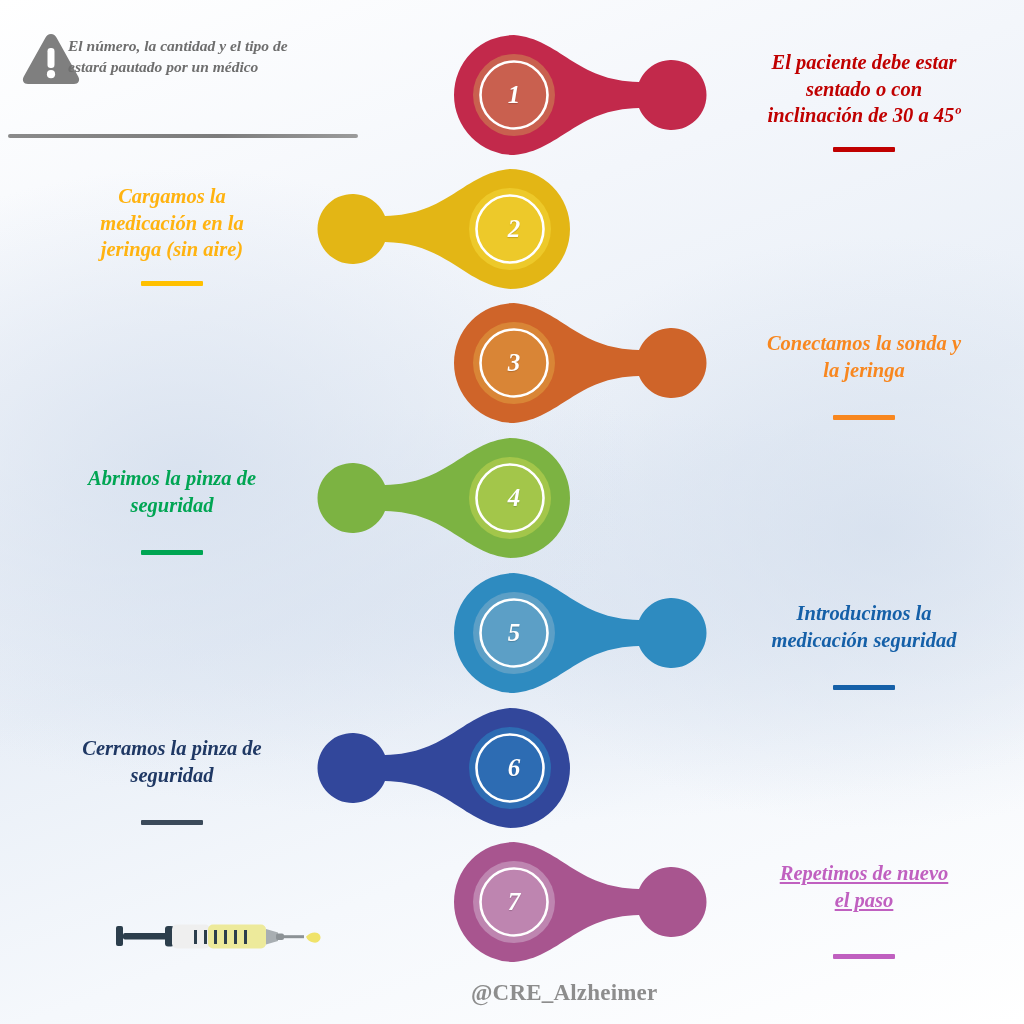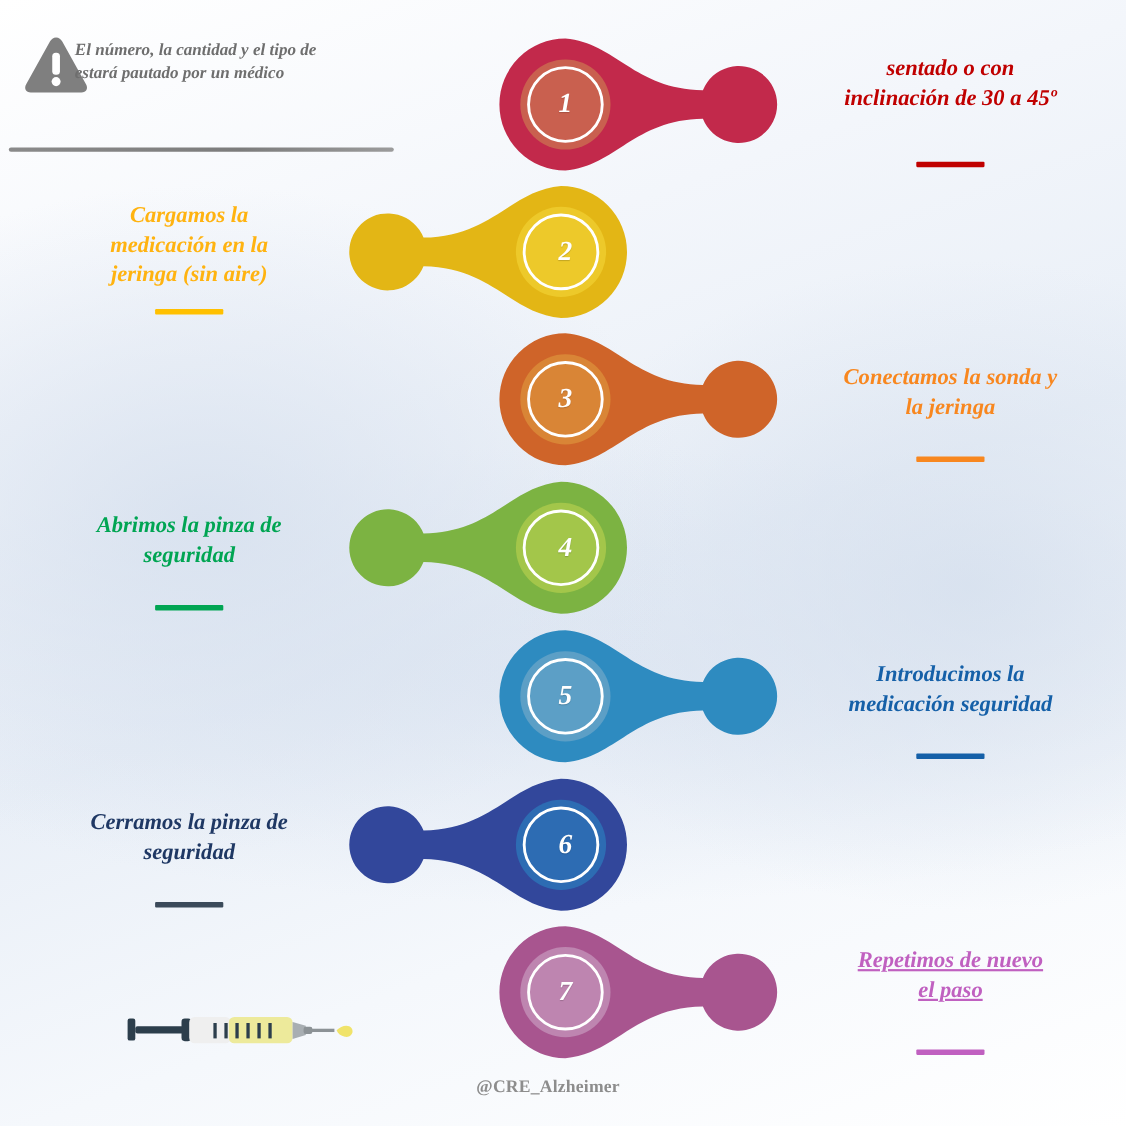--- a/index.html
+++ b/index.html
@@ -52,22 +52,22 @@
   }
   .caption-right{left:714px;}
   .caption-left{left:22px;text-align:center;}
   .underline{position:absolute;height:5px;width:62px;border-radius:1px;}
 
   
   #syringe{position:absolute;left:110px;top:918px;width:230px;height:48px;}
 
   
   #footer-handle{
-    position:absolute;left:433px;top:980px;
-    color:#8d8d8d;font-weight:bold;font-size:16px;
+    position:absolute;left:471px;top:980px;
+    color:#8d8d8d;font-weight:bold;font-size:23px;
     font-family:"Liberation Serif",serif;letter-spacing:0.2px;
   }
 </style>
 </head>
 <body>
 
 <div id="stage">
 
   <div id="header-note">
     <div id="warn-icon">
@@ -88,20 +88,21 @@
       <div class="row" style="top: 28px;">
         <div class="blob">
           <svg width="1024" height="134" viewBox="0 0 1024 134" style="">
          <path d="M 514 7 A 60 60 0 1 0 514 127 C 560 123 576 81 639 80 A 35 35 0 1 0 639 54 C 576 53 560 11 514 7 Z" fill="#C2294B"></path>
          <circle cx="514" cy="67" r="41" fill="#C9604F"></circle>
          <circle cx="514" cy="67" r="33.5" fill="none" stroke="#FFFFFF" stroke-width="2.6"></circle>
        </svg>
         </div>
         <div class="num" style="left: 479px; top: 32px;">1</div>
         <div class="caption caption-right" style="color: rgb(192, 0, 0); top: 21.1px;">
+          <div>El paciente debe estar</div>
           <div>sentado o con</div>
           <div>inclinación de 30 a 45º</div>
         </div>
         <div class="underline" style="background: rgb(192, 0, 0); left: 833px; top: 119px;"></div>
       </div>
       <div class="row" style="top: 162px;">
         <div class="blob">
           <svg width="1024" height="134" viewBox="0 0 1024 134" style="transform:scaleX(-1);transform-origin:512px 67px;">
          <path d="M 514 7 A 60 60 0 1 0 514 127 C 560 123 576 81 639 80 A 35 35 0 1 0 639 54 C 576 53 560 11 514 7 Z" fill="#E3B615"></path>
          <circle cx="514" cy="67" r="41" fill="#EDC92A"></circle>

